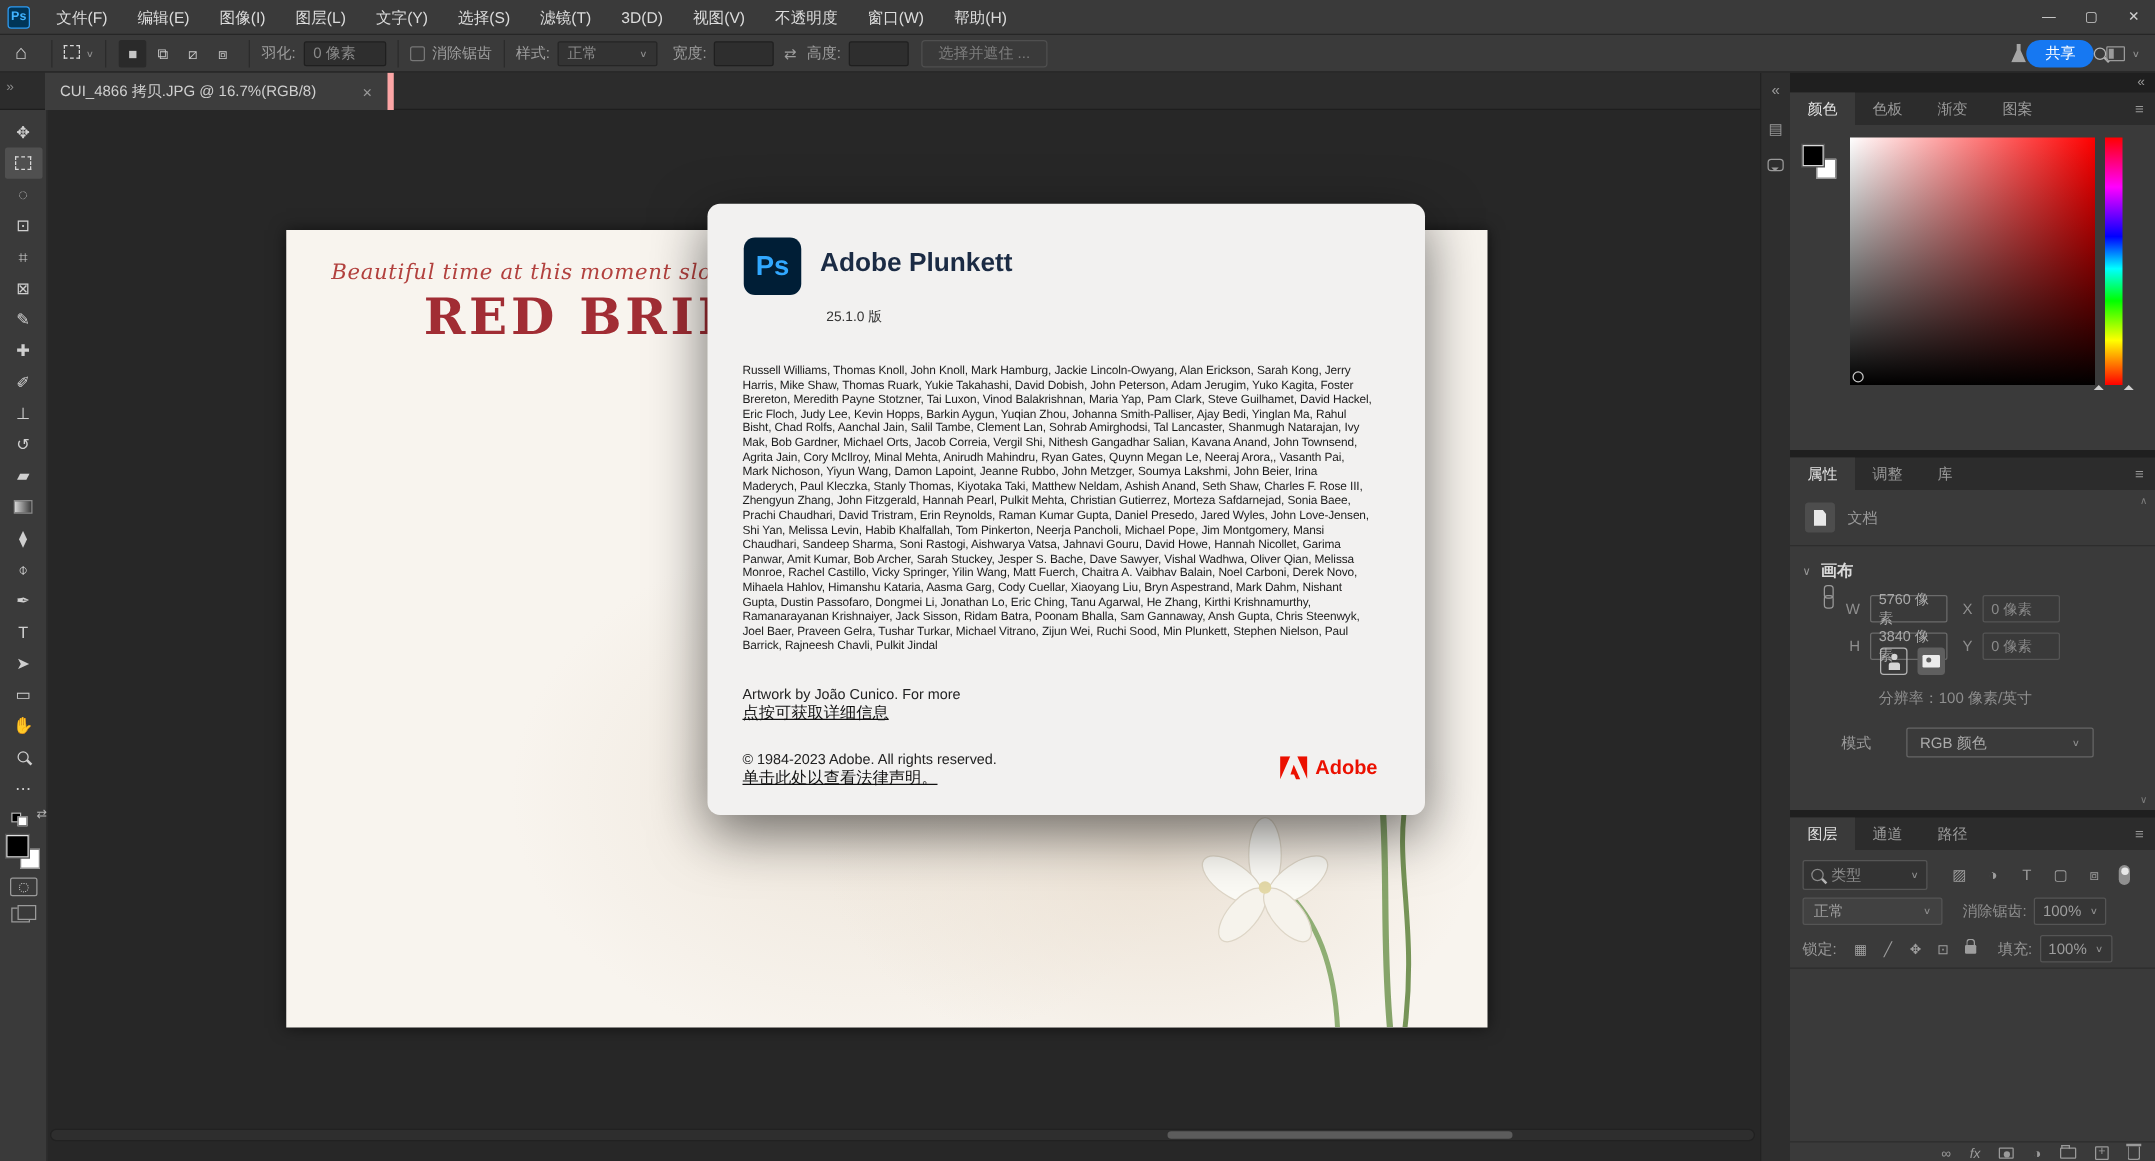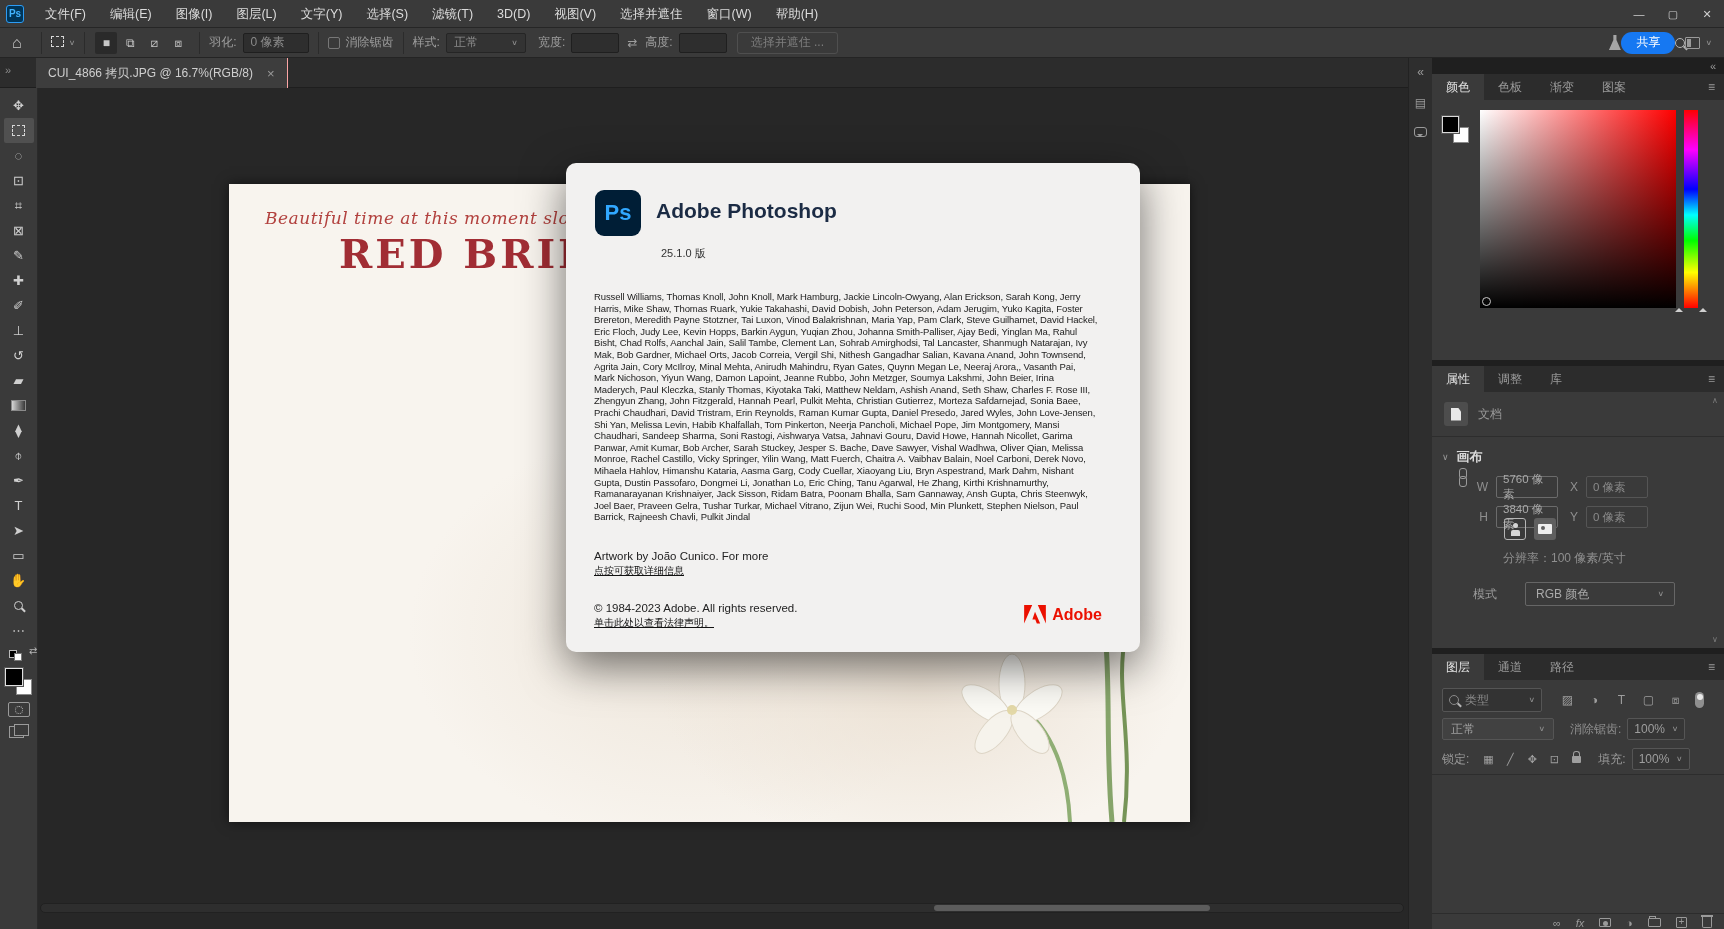--- a/index.html
+++ b/index.html
@@ -44,21 +44,21 @@
   .mag::after { content:''; position:absolute; width:5px; height:1.7px; background:#b5b5b5; right:-4px;
                 bottom:-2px; transform:rotate(45deg); }
   .wsic { width:15px; height:12px; border:1px solid #9a9a9a; border-radius:1px; position:relative; display:inline-block; }
   .wsic::before { content:''; position:absolute; left:1px; top:1px; bottom:1px; width:4px; background:#9a9a9a; }
 
   
   .tabstrip { position:absolute; top:58px; left:0; width:1408px; height:30px; background:#2c2c2c;
               border-bottom:1px solid #1e1e1e; z-index:5; }
   .collapse-l { position:absolute; left:5px; top:6px; color:#8a8a8a; font-size:11px; }
   .tab { position:absolute; left:36px; top:0; height:30px; background:#3d3d3d; display:flex;
-         align-items:center; padding:0 12px; font-size:12px; color:#cfcfcf; border-right:1px solid #fca5a5; }
+         align-items:center; padding:0 12px; font-size:12px; color:#cfcfcf; border-right:5px solid #fca5a5;gap:23px; }
   .tab .x { margin-left:14px; color:#9a9a9a; font-size:13px; }
 
   
   .toolbar { position:absolute; left:0; top:88px; bottom:0; width:38px; background:#3a3a3a;
              border-right:1px solid #2a2a2a; display:flex; flex-direction:column; align-items:center;
              padding-top:5px; z-index:5; }
   .tool { width:30px; height:25px; display:flex; align-items:center; justify-content:center;
           color:#cfcfcf; font-size:13px; flex:none; }
   .tool.active { background:#505050; border-radius:2px; }
   .gradbox { width:15px; height:11px; background:linear-gradient(90deg,#d5d5d5,#3a3a3a); border:1px solid #8a8a8a; }
@@ -107,21 +107,21 @@
   .dialog { position:absolute; left:566px; top:163px; width:574px; height:489px; background:#f2f1f0;
             border-radius:10px; box-shadow:0 14px 44px rgba(0,0,0,.55); z-index:50; }
   .psbadge { position:absolute; left:29px; top:27px; width:46px; height:46px; background:#001e36;
              border-radius:9px; color:#31a8ff; font-size:22px; font-weight:bold; display:flex;
              align-items:center; justify-content:center; }
   .dlgtitle { position:absolute; left:90px; top:36px; font-size:21px; font-weight:bold; color:#1b2b44; }
   .dlgver { position:absolute; left:95px; top:83px; font-size:11px; color:#333; }
   .credits { position:absolute; left:28px; top:128px; width:504px; font-size:9.5px; line-height:11.6px;
              color:#1c1c1c; letter-spacing:-.1px; }
   .artwork { position:absolute; left:28px; top:386px; font-size:11.5px; color:#222; line-height:14px; }
-  .dlglink { display:inline-block; color:#111; text-decoration:underline; font-size:10px; }
+  .dlglink { display:inline-block; color:#111; text-decoration:underline; font-size:13px; }
   .copyr { position:absolute; left:28px; top:438px; font-size:11.5px; color:#222; line-height:14px; }
   .adobelogo { position:absolute; right:38px; top:442px; display:flex; align-items:center; gap:6px; }
   .adobeword { color:#eb1000; font-weight:bold; font-size:16px; }
 
   
   .rail { position:absolute; left:1408px; top:58px; width:24px; bottom:0; background:#2e2e2e;
           border-left:1px solid #222; display:flex; flex-direction:column; align-items:center;
           padding-top:7px; gap:17px; color:#9a9a9a; z-index:5; }
   .railic { font-size:12px; color:#9a9a9a; }
   .bubble { width:13px; height:10px; border:1px solid #9a9a9a; border-radius:3px; position:relative; }
@@ -245,21 +245,21 @@
     <span class="psapp">Ps</span>
     <span class="mi">文件(F)</span>
     <span class="mi">编辑(E)</span>
     <span class="mi">图像(I)</span>
     <span class="mi">图层(L)</span>
     <span class="mi">文字(Y)</span>
     <span class="mi">选择(S)</span>
     <span class="mi">滤镜(T)</span>
     <span class="mi">3D(D)</span>
     <span class="mi">视图(V)</span>
-    <span class="mi">选择并遮住</span>
+    <span class="mi">不透明度</span>
     <span class="mi">窗口(W)</span>
     <span class="mi">帮助(H)</span>
     <div class="winctl">
       <span>—</span>
       <span>▢</span>
       <span>✕</span>
     </div>
   </div>
 
   <div class="optionsbar">
@@ -417,21 +417,21 @@
     </div>
     <div class="hscroll">
       <div class="hthumb"></div>
     </div>
   </div>
 
   <div class="dialog">
     <div class="psbadge">
       <span>Ps</span>
     </div>
-    <div class="dlgtitle">Adobe Photoshop</div>
+    <div class="dlgtitle">Adobe Plunkett</div>
     <div class="dlgver">25.1.0 版</div>
     <p class="credits">Russell Williams, Thomas Knoll, John Knoll, Mark Hamburg, Jackie Lincoln-Owyang, Alan Erickson, Sarah Kong, Jerry Harris, Mike Shaw, Thomas Ruark, Yukie Takahashi, David Dobish, John Peterson, Adam Jerugim, Yuko Kagita, Foster Brereton, Meredith Payne Stotzner, Tai Luxon, Vinod Balakrishnan, Maria Yap, Pam Clark, Steve Guilhamet, David Hackel, Eric Floch, Judy Lee, Kevin Hopps, Barkin Aygun, Yuqian Zhou, Johanna Smith-Palliser, Ajay Bedi, Yinglan Ma, Rahul Bisht, Chad Rolfs, Aanchal Jain, Salil Tambe, Clement Lan, Sohrab Amirghodsi, Tal Lancaster, Shanmugh Natarajan, Ivy Mak, Bob Gardner, Michael Orts, Jacob Correia, Vergil Shi, Nithesh Gangadhar Salian, Kavana Anand, John Townsend, Agrita Jain, Cory McIlroy, Minal Mehta, Anirudh Mahindru, Ryan Gates, Quynn Megan Le, Neeraj Arora,, Vasanth Pai, Mark Nichoson, Yiyun Wang, Damon Lapoint, Jeanne Rubbo, John Metzger, Soumya Lakshmi, John Beier, Irina Maderych, Paul Kleczka, Stanly Thomas, Kiyotaka Taki, Matthew Neldam, Ashish Anand, Seth Shaw, Charles F. Rose III, Zhengyun Zhang, John Fitzgerald, Hannah Pearl, Pulkit Mehta, Christian Gutierrez, Morteza Safdarnejad, Sonia Baee, Prachi Chaudhari, David Tristram, Erin Reynolds, Raman Kumar Gupta, Daniel Presedo, Jared Wyles, John Love-Jensen, Shi Yan, Melissa Levin, Habib Khalfallah, Tom Pinkerton, Neerja Pancholi, Michael Pope, Jim Montgomery, Mansi Chaudhari, Sandeep Sharma, Soni Rastogi, Aishwarya Vatsa, Jahnavi Gouru, David Howe, Hannah Nicollet, Garima Panwar, Amit Kumar, Bob Archer, Sarah Stuckey, Jesper S. Bache, Dave Sawyer, Vishal Wadhwa, Oliver Qian, Melissa Monroe, Rachel Castillo, Vicky Springer, Yilin Wang, Matt Fuerch, Chaitra A. Vaibhav Balain, Noel Carboni, Derek Novo, Mihaela Hahlov, Himanshu Kataria, Aasma Garg, Cody Cuellar, Xiaoyang Liu, Bryn Aspestrand, Mark Dahm, Nishant Gupta, Dustin Passofaro, Dongmei Li, Jonathan Lo, Eric Ching, Tanu Agarwal, He Zhang, Kirthi Krishnamurthy, Ramanarayanan Krishnaiyer, Jack Sisson, Ridam Batra, Poonam Bhalla, Sam Gannaway, Ansh Gupta, Chris Steenwyk, Joel Baer, Praveen Gelra, Tushar Turkar, Michael Vitrano, Zijun Wei, Ruchi Sood, Min Plunkett, Stephen Nielson, Paul Barrick, Rajneesh Chavli, Pulkit Jindal</p>
     <div class="artwork">
       <span>Artwork by João Cunico. For more</span><br>
       <span class="dlglink">点按可获取详细信息</span>
     </div>
     <div class="copyr">
       <span>© 1984-2023 Adobe. All rights reserved.</span><br>
       <span class="dlglink">单击此处以查看法律声明。</span>
     </div>

